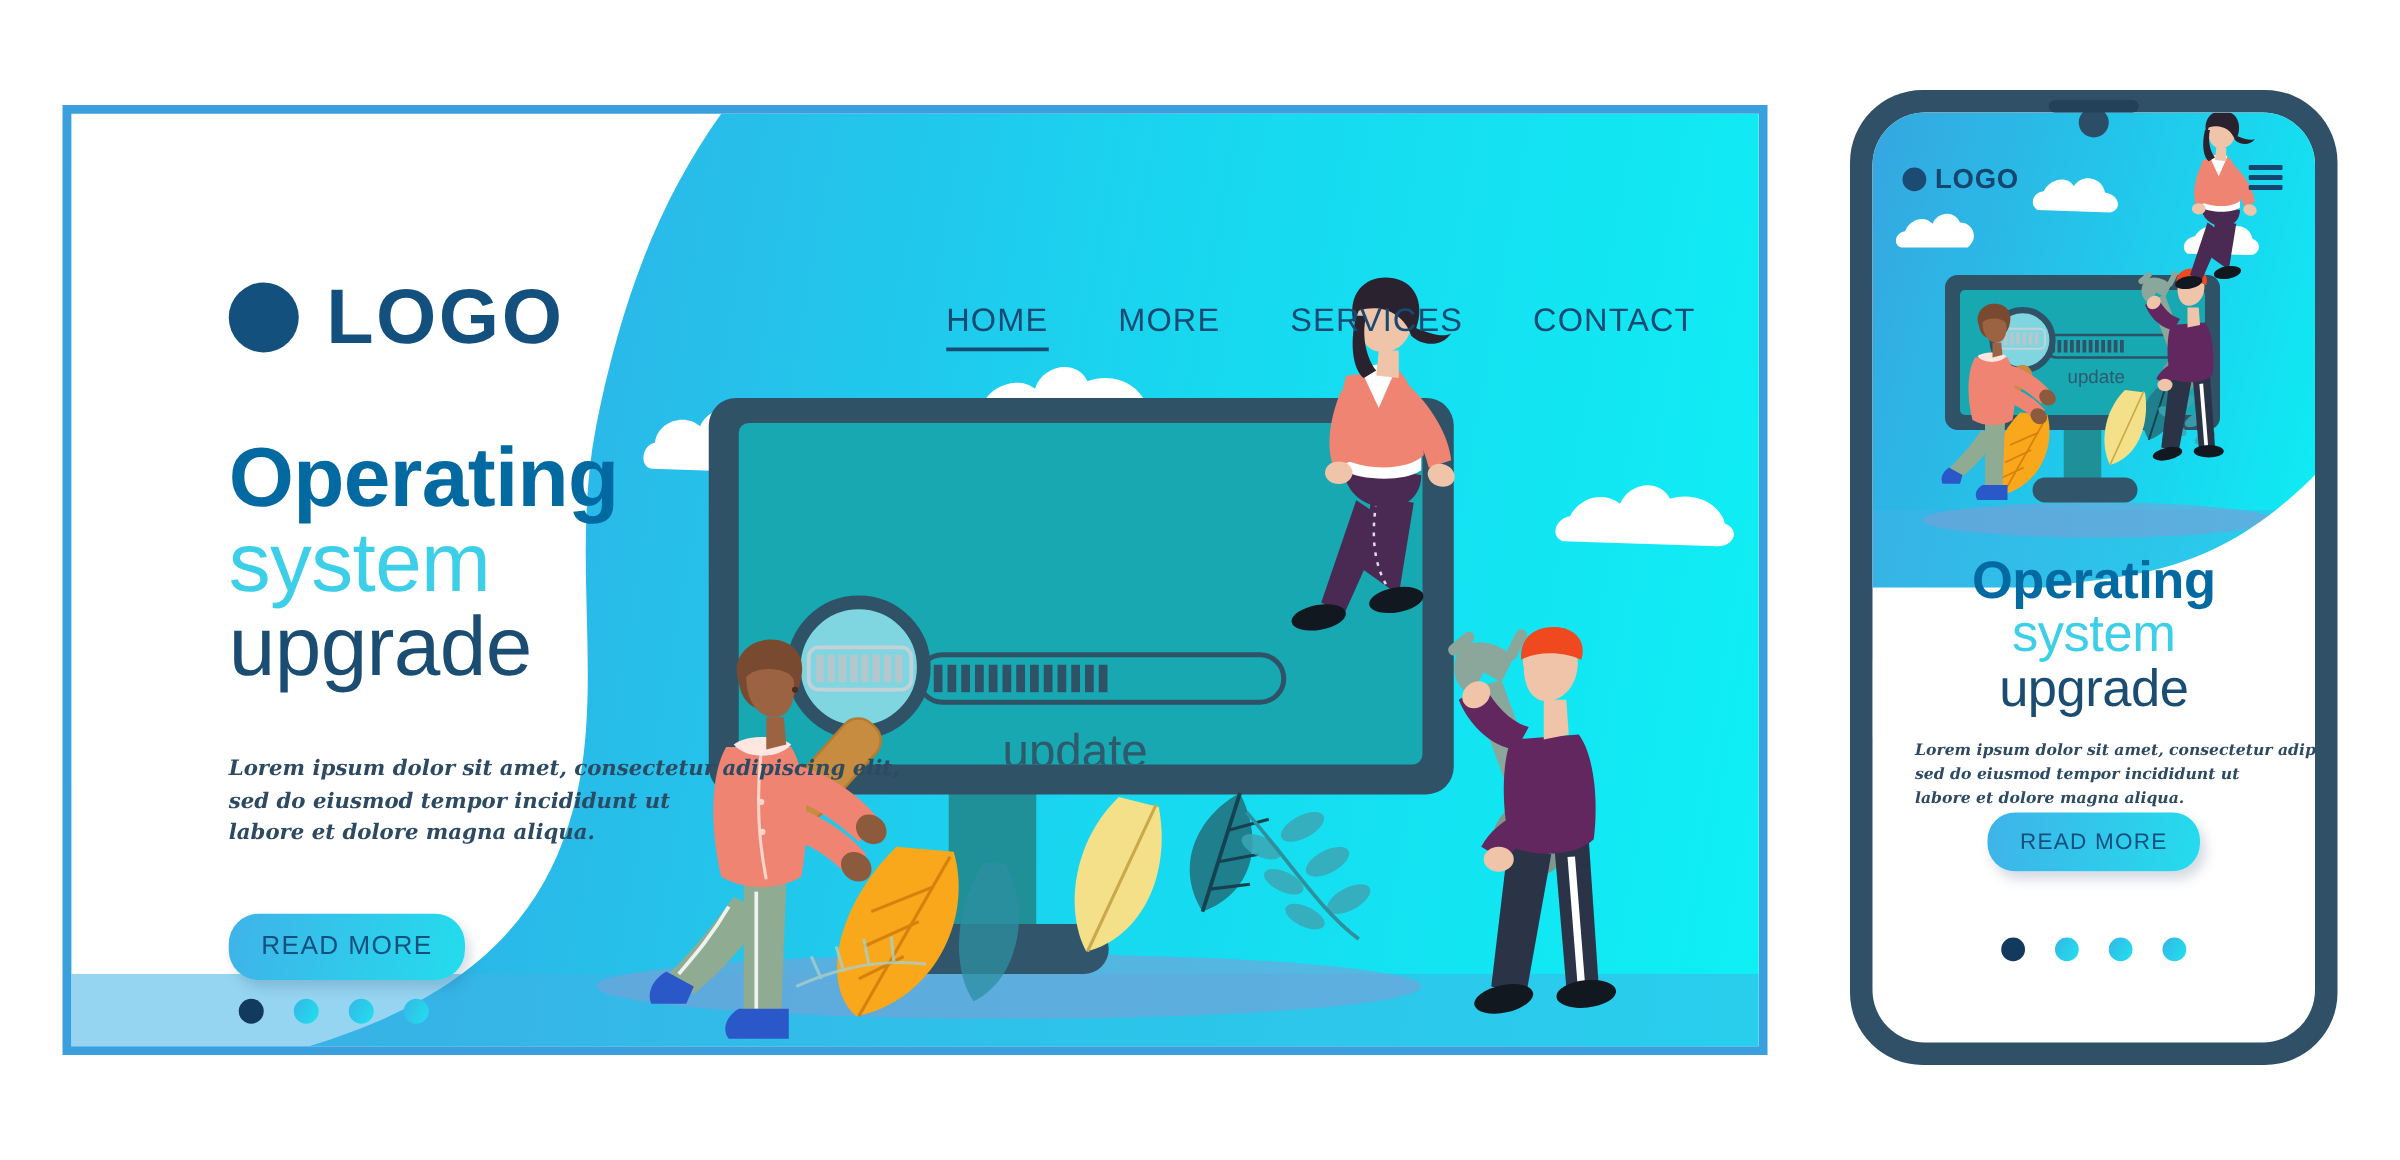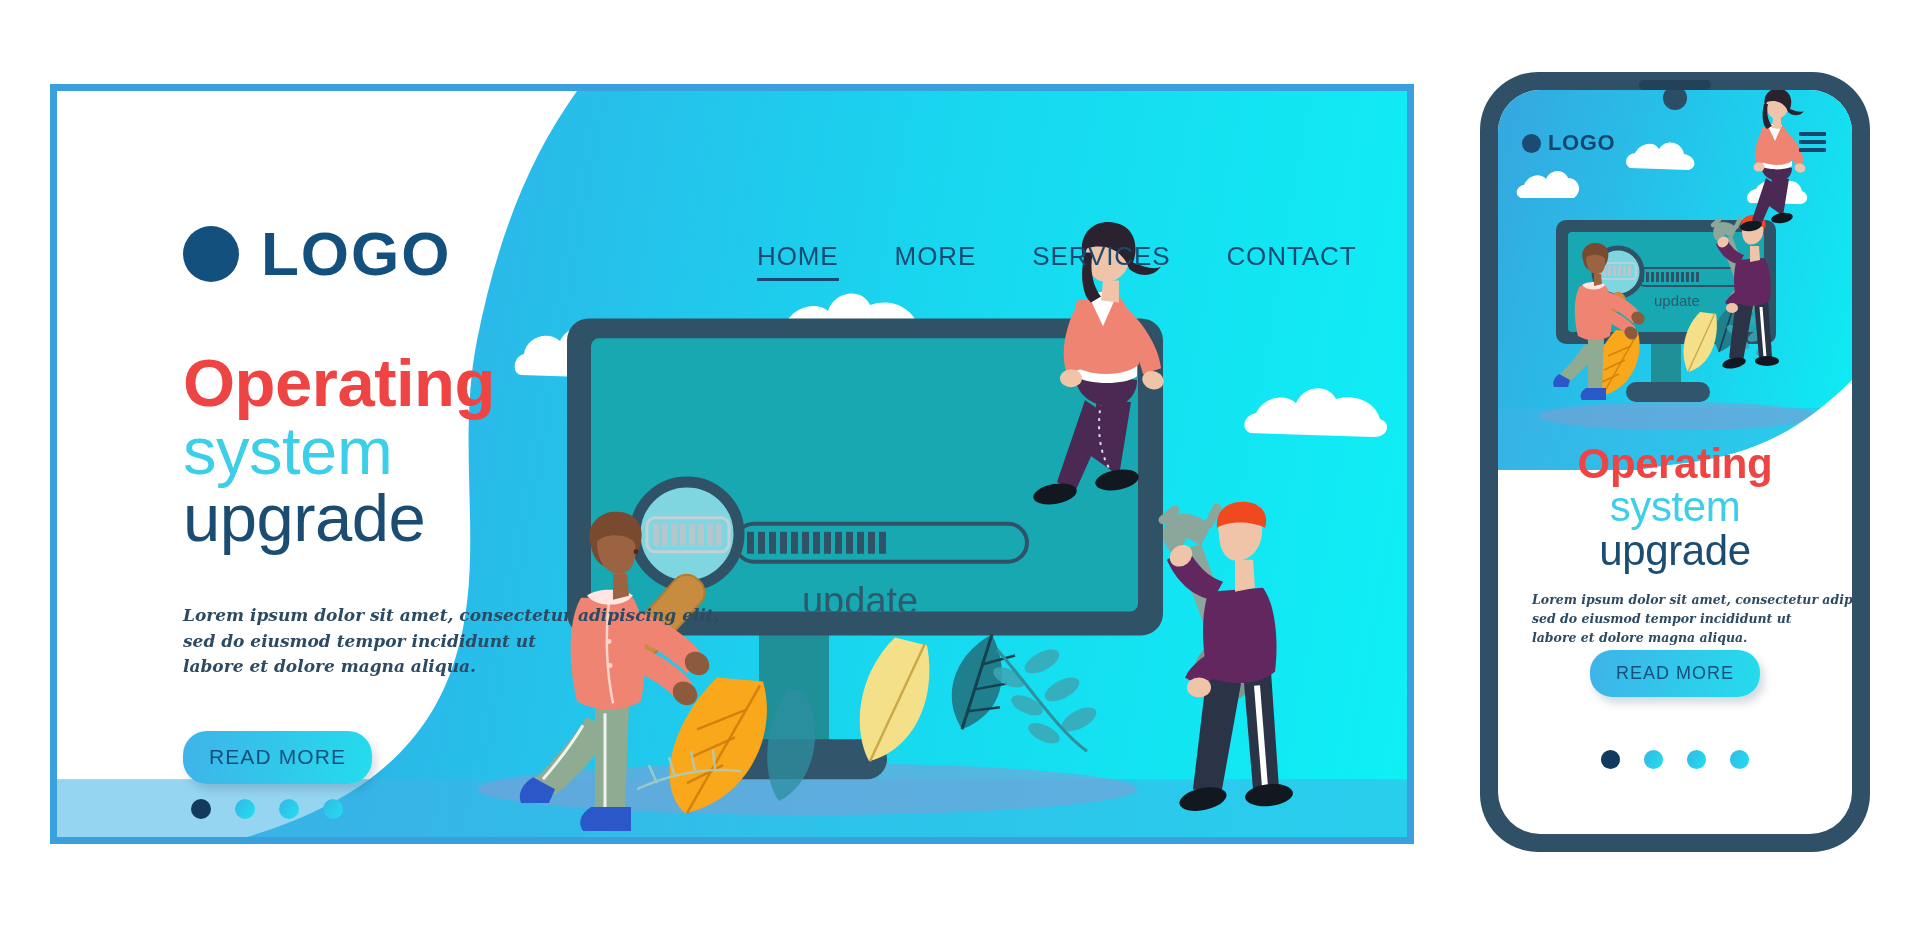--- a/index.html
+++ b/index.html
@@ -73,21 +73,21 @@
     font-size:62px;font-weight:bold;color:#14507e;letter-spacing:2px;
     line-height:1;
   }
 
   
   #headline{
     position:absolute;left:126px;top:258px;z-index:30;
     line-height:1.01;
   }
   .h-line{display:block;font-size:67px;letter-spacing:-0.5px;}
-  .h-bold{font-weight:bold;color:#ef4444;}
+  .h-bold{font-weight:bold;color:#0369a1;}
   .h-cyan{font-weight:normal;color:#3ecfe8;}
   .h-light{font-weight:normal;color:#1b4c72;}
 
   #lead{
     position:absolute;left:126px;top:512px;z-index:30;
     font-family:"DejaVu Serif", serif;
     font-style:italic;
     font-size:17px;
     color:#2d4a63;
     line-height:1.5;

